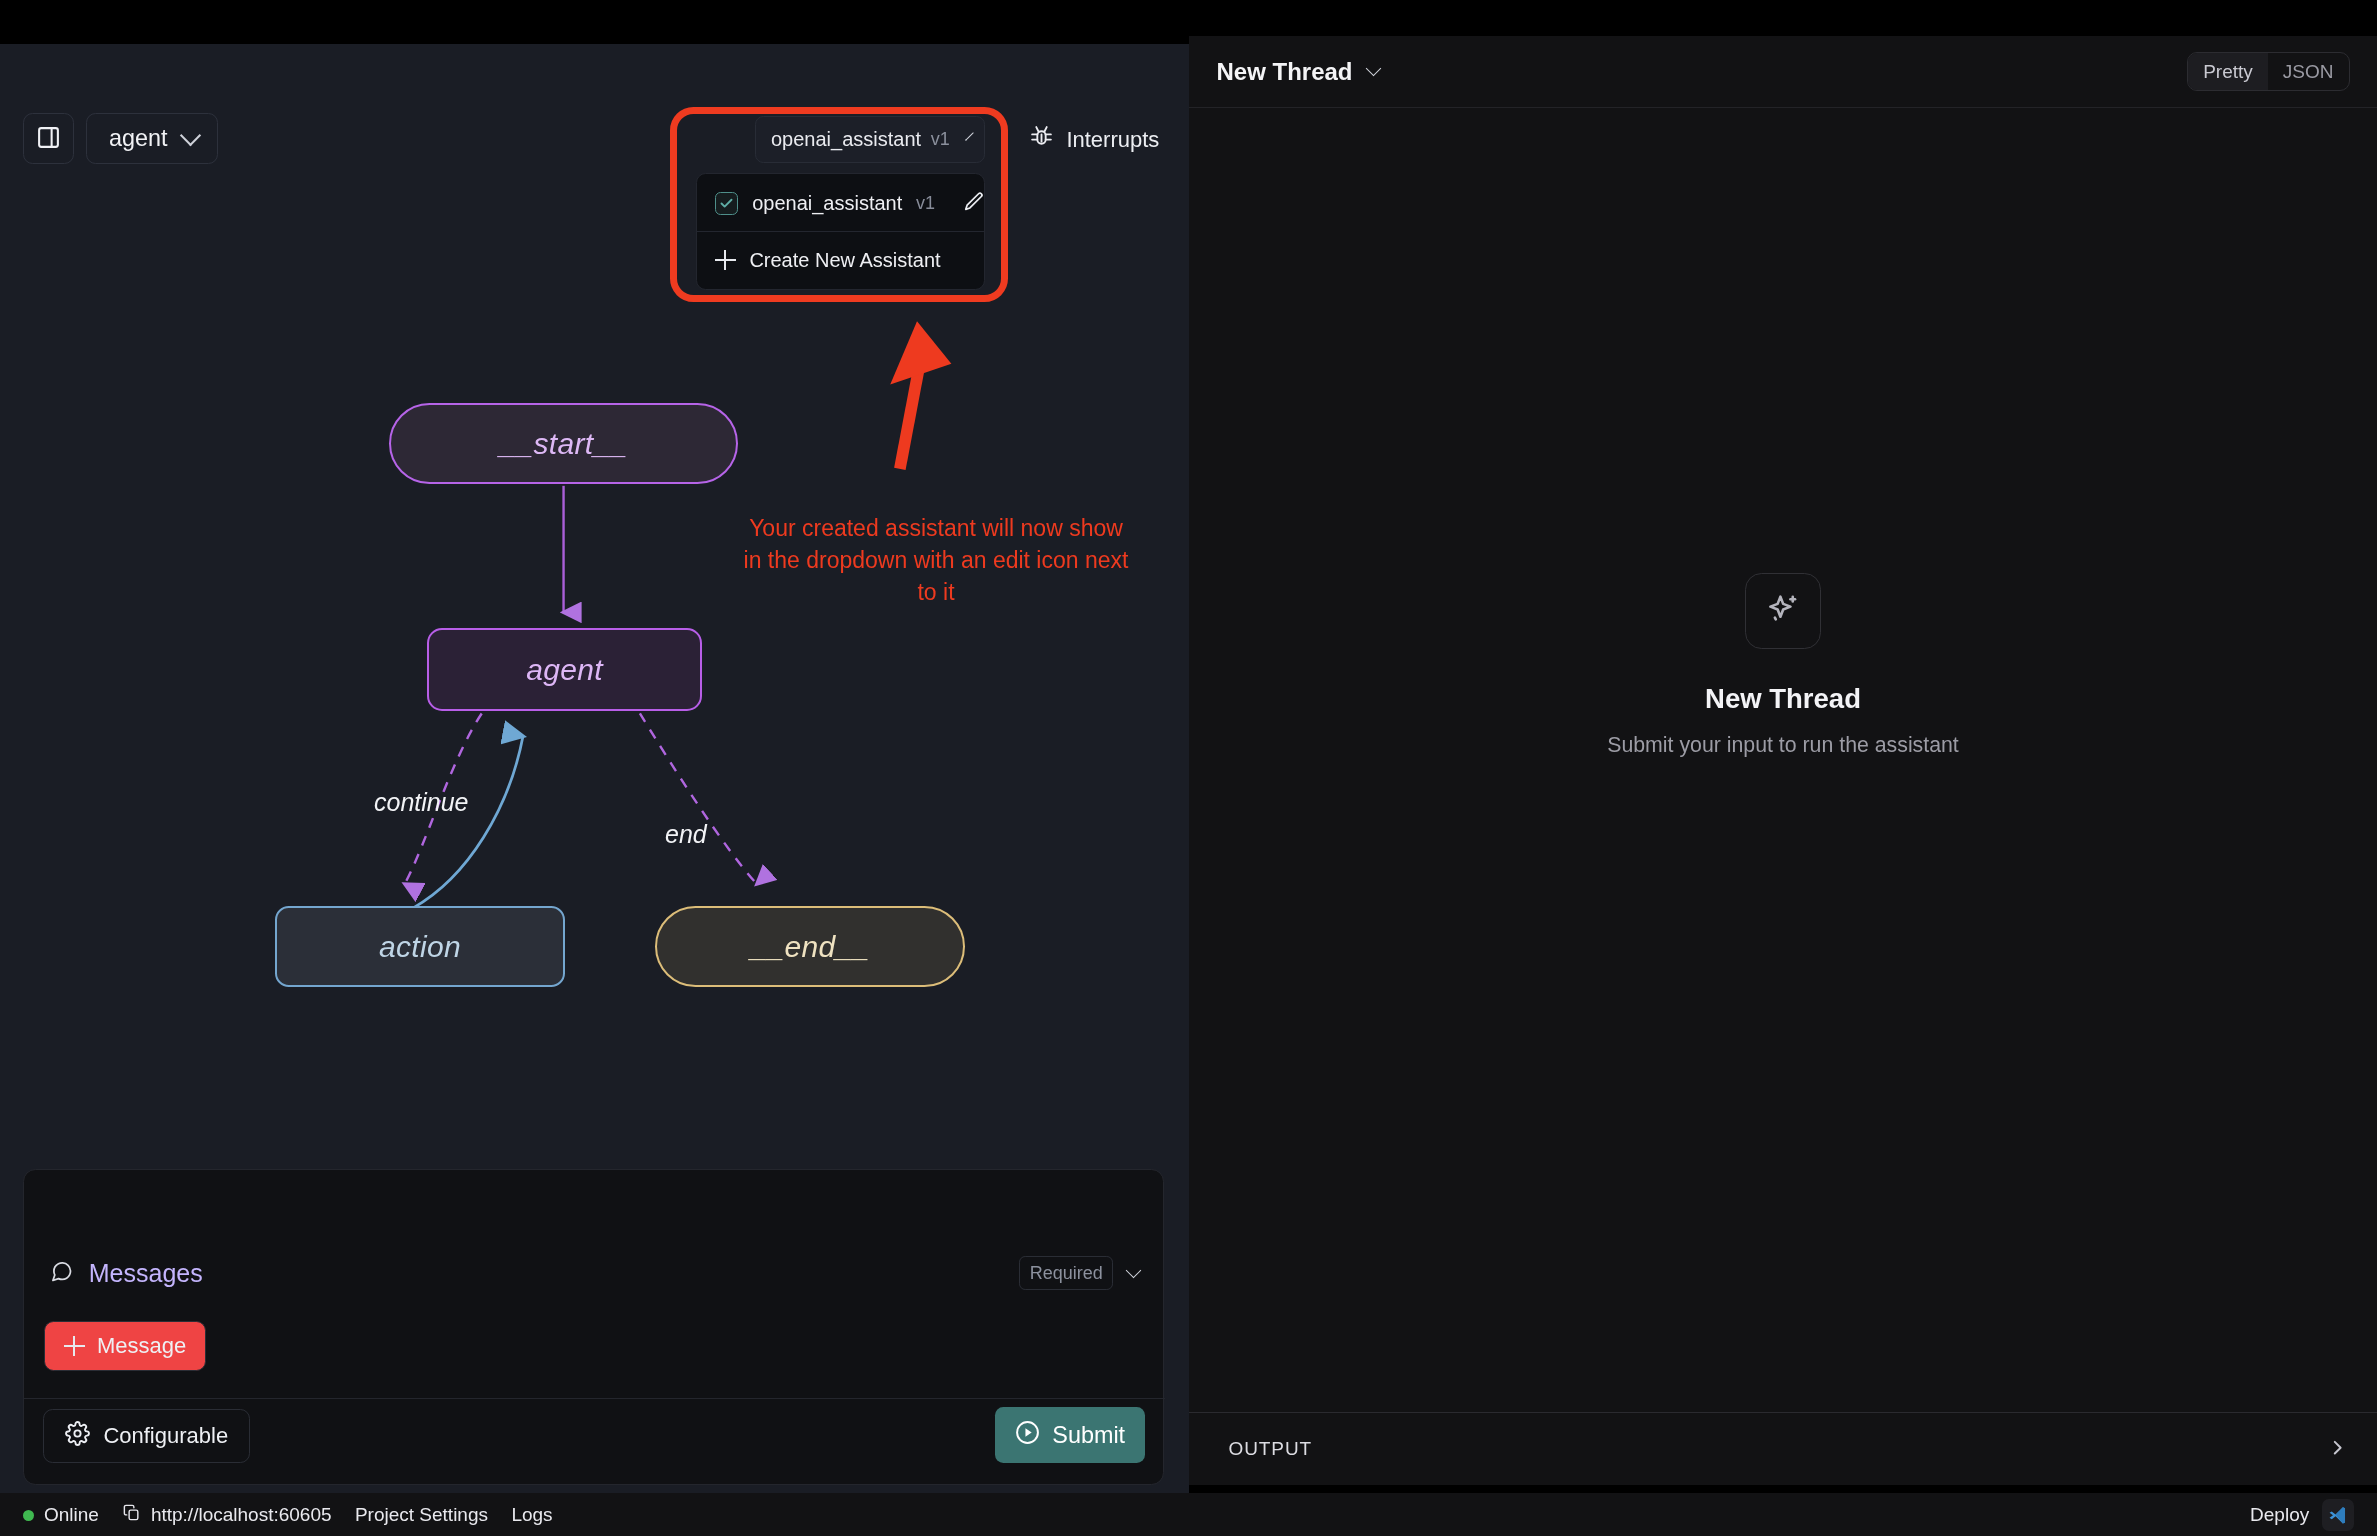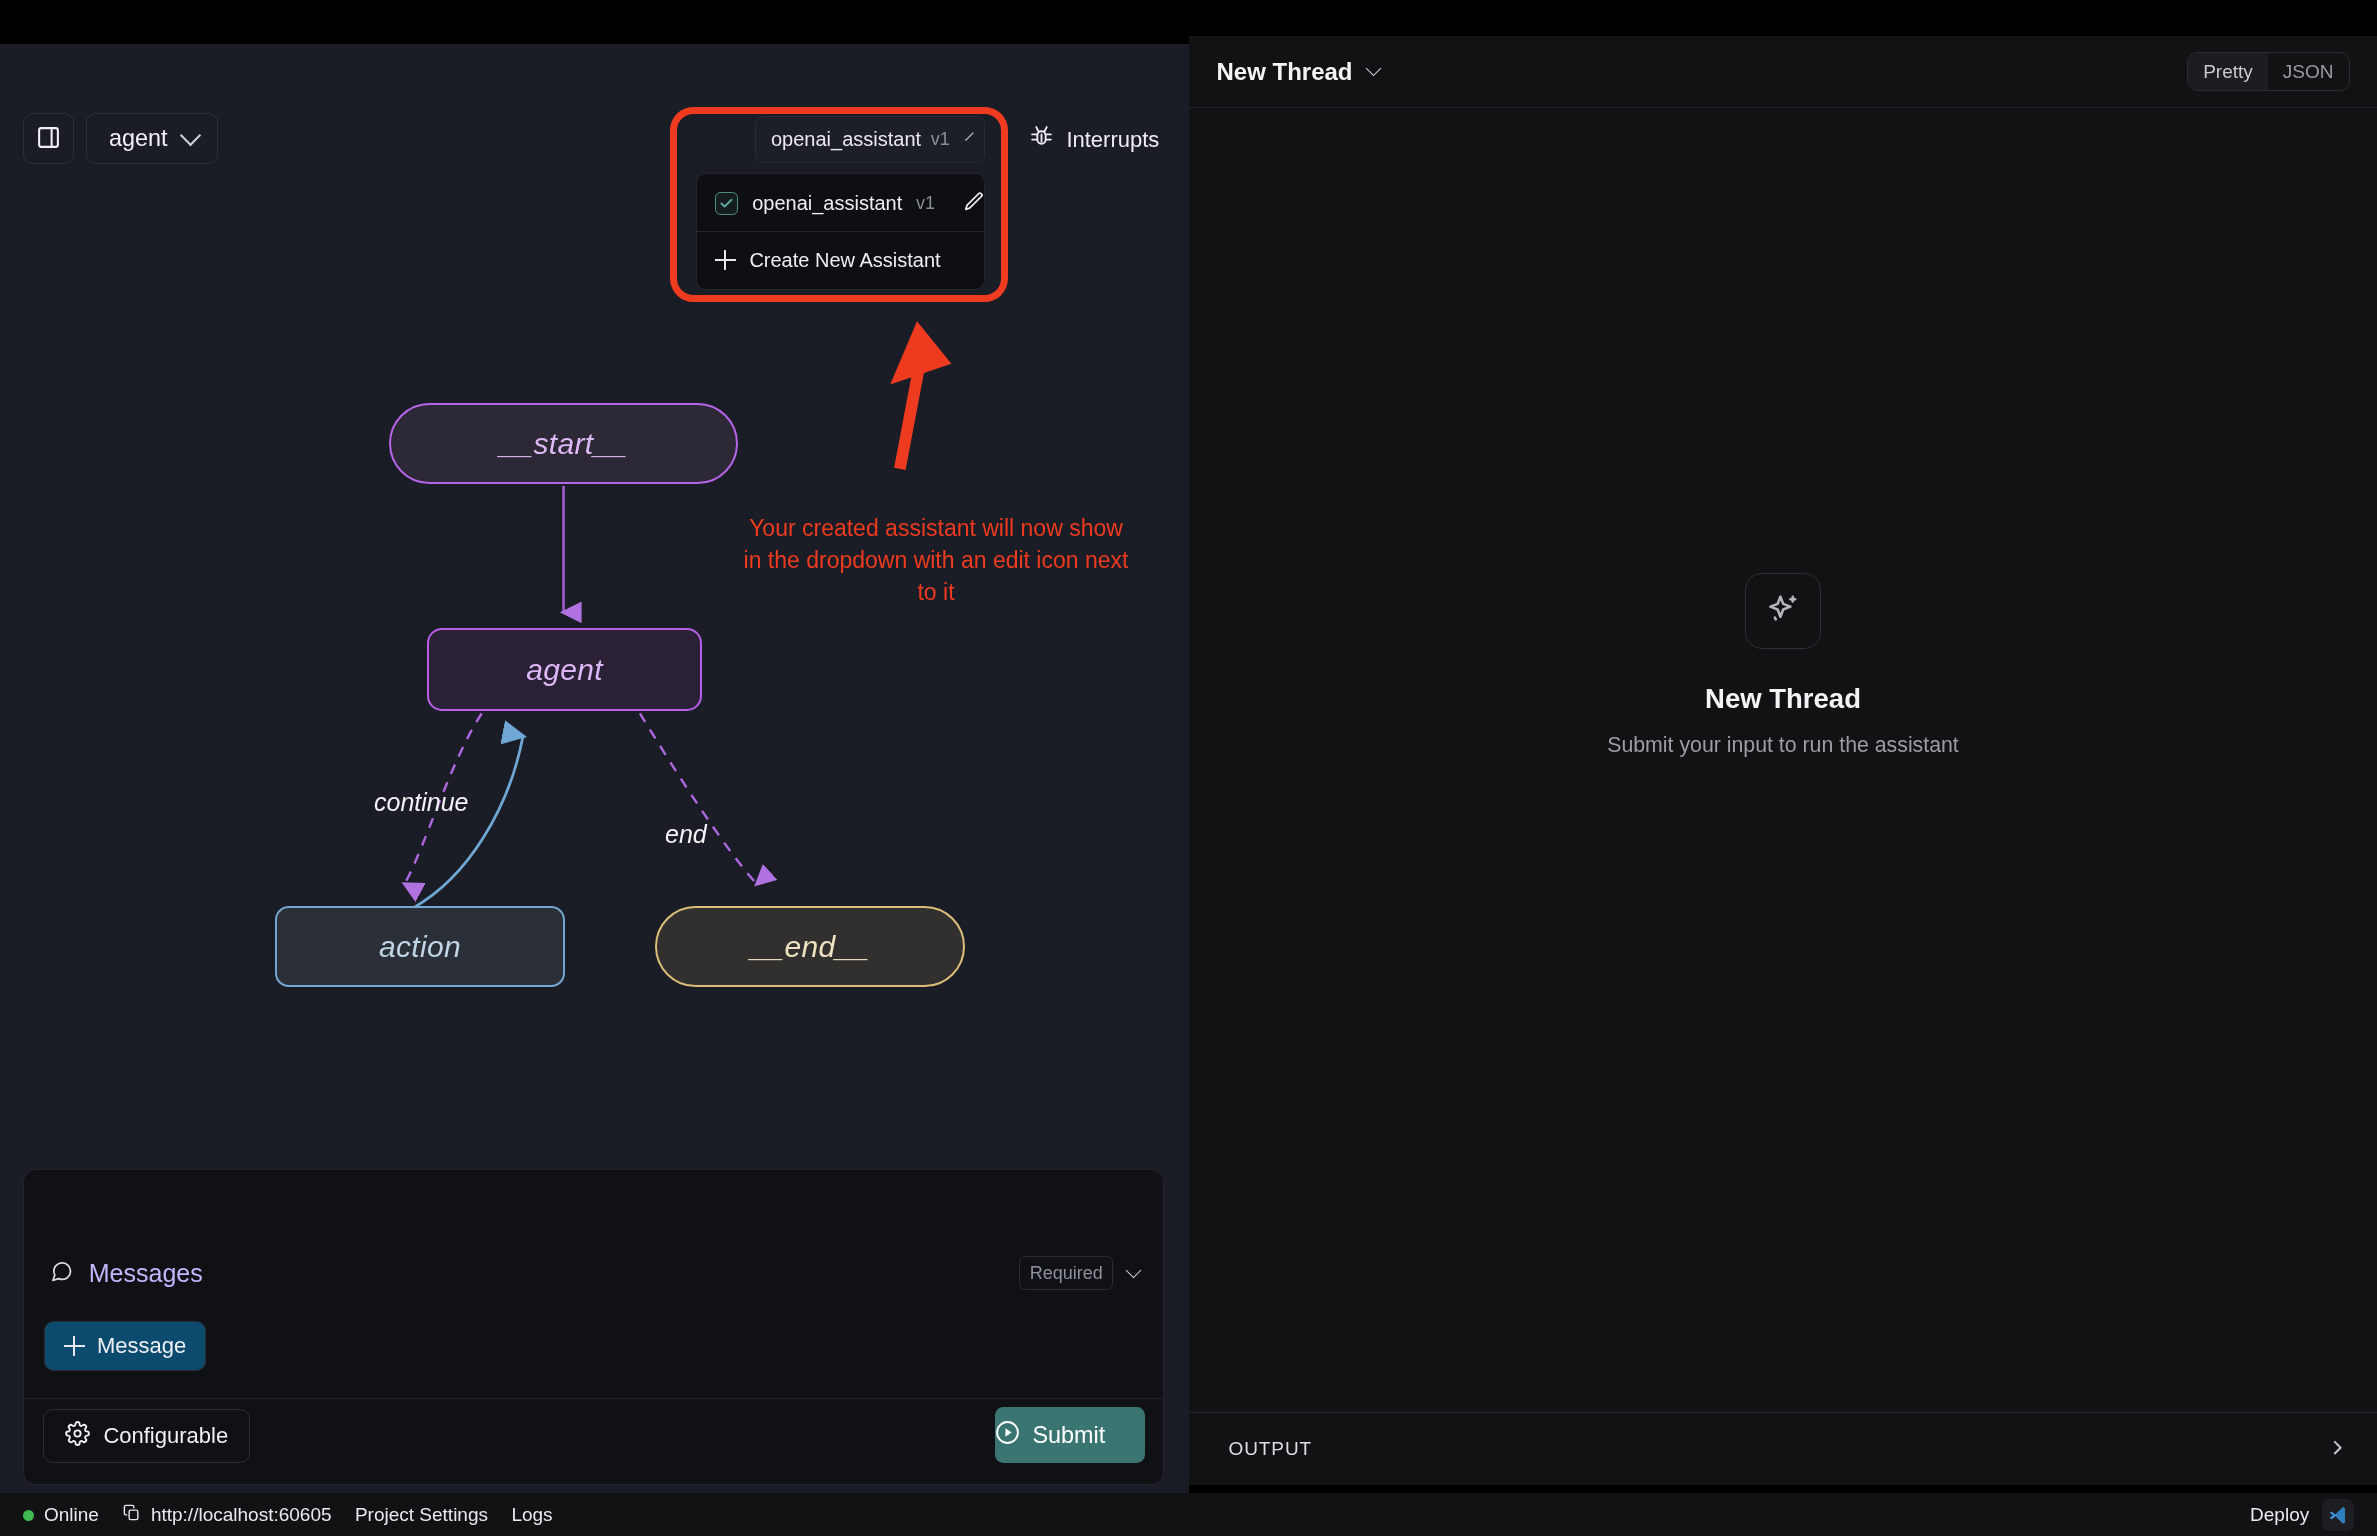--- a/index.html
+++ b/index.html
@@ -206,42 +206,42 @@
     font-size: 18px;
   }
   .msg-btn {
     position: absolute; left: 44px; top: 1277px;
     height: 50px;
     display: flex; align-items: center; gap: 12.4px;
     padding: 0 19px;
     border: 0.7px solid #2a2d35;
     border-radius: 9.6px;
     color: #eef0f4; font-size: 22px;
-    background: #0c4a6e;
+    background: #ef4444;
   }
   .card-div {
     position: absolute; left: 0; top: 228px;
     width: 1141px; height: 0.7px;
     background: #24262d;
   }
   .configurable-btn {
     position: absolute; left: 43px; top: 1365px;
     height: 54px;
     display: flex; align-items: center; gap: 13.8px;
     padding: 0 20.6px;
     border: 0.7px solid #2a2d35;
     border-radius: 9.6px;
     color: #eef0f4; font-size: 22px;
   }
   .submit-btn {
     position: absolute; left: 995px; top: 1363px;
     width: 150px; height: 56px;
     background: #3b7572;
     border-radius: 8.3px;
-    display: flex; align-items: center; justify-content: flex-start; gap: 12.4px;
+    display: flex; align-items: center; justify-content: center; gap: 12.4px;
     color: #ffffff; font-size: 23.4px;
   }
 
   
   .right-pane {
     position: absolute; left: 1189px; top: 36px;
     width: 1212px; height: 1449px;
     background: #121214;
   }
   .right-head {

